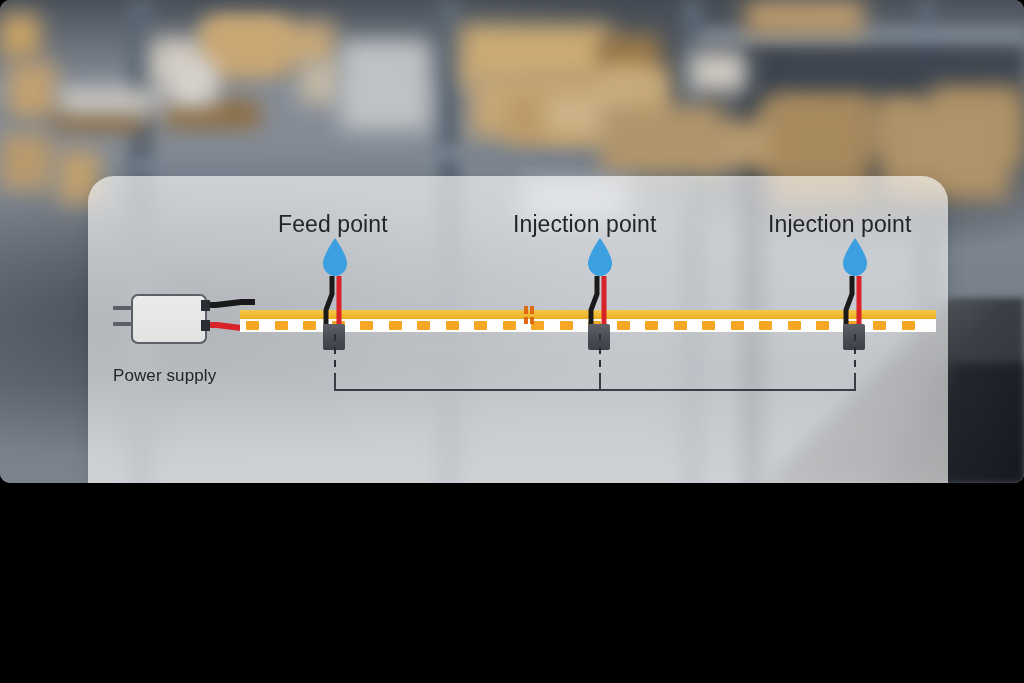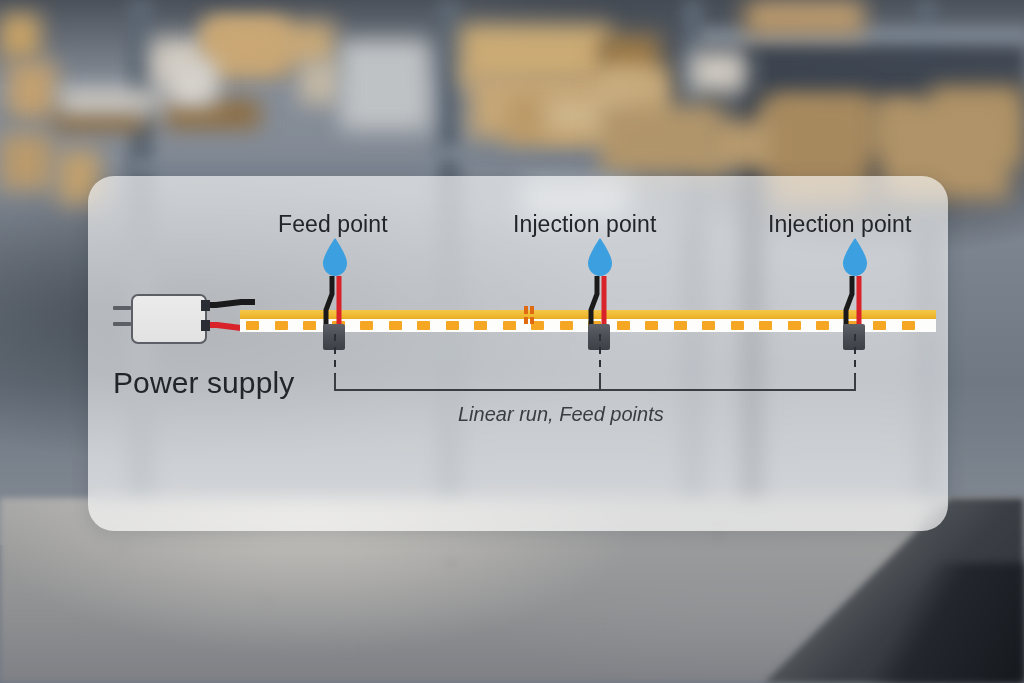--- a/index.html
+++ b/index.html
@@ -1,19 +1,20 @@
 <!DOCTYPE html>
 <html><head>
 <meta charset="utf-8">
 <style>
   html,body{margin:0;padding:0;background:#000;}
   #stage{
-    position:relative;width:1024px;height:683px;overflow:hidden;
+    position:relative;width:1024px;height:483px;overflow:hidden;
     font-family:"Liberation Sans",sans-serif;
     background:#6d7684;
+    border-radius:10px;
   }
 
   
   .bg-layer{position:absolute;inset:0;}
 
   .bg-warehouse{
     position:absolute;left:0;top:0;width:1024px;height:545px;
     background:
       
       linear-gradient(180deg,rgba(20,26,34,.55) 0%,rgba(20,26,34,0) 16%),
@@ -75,21 +76,21 @@
   }
 
   
   .lbl{
     position:absolute;white-space:nowrap;color:#22252a;
     font-size:23px;font-weight:400;letter-spacing:.1px;
   }
   .lbl-feed{left:190px;top:35px;}
   .lbl-inj1{left:425px;top:35px;}
   .lbl-inj2{left:680px;top:35px;}
-  .lbl-psu{left:25px;top:190px;font-size:30px;}
+  .lbl-psu{left:25px;top:190px;font-size:17px;}
   .lbl-run{
     position:absolute;left:370px;top:227px;white-space:nowrap;
     font-style:italic;font-size:20px;color:#3a3e44;
   }
   .lbl-bottom{
     position:absolute;left:285px;top:297px;white-space:nowrap;
     font-size:25px;font-weight:600;color:#1e2126;letter-spacing:.1px;
   }
 
   
@@ -186,21 +187,20 @@
     <div class="table-edge"></div>
     <div class="table-edge2"></div>
   </div>
 
   <div class="card">
 
     <div class="lbl lbl-feed">Feed point</div>
     <div class="lbl lbl-inj1">Injection point</div>
     <div class="lbl lbl-inj2">Injection point</div>
     <div class="lbl lbl-psu">Power supply</div>
-    <div class="lbl-run">Linear run, Feed points</div>
 
     <div class="psu">
       <div class="prong" style="top:14px;"></div>
       <div class="prong" style="top:30px;"></div>
       <div class="psu-body"></div>
       <svg width="130" height="52" style="position:absolute;left:0;top:0;overflow:visible">
         <path d="M90,13 L103,13 L128,10 L142,10" stroke="#1a1a1a" stroke-width="6" fill="none" stroke-linecap="butt"></path>
         <path d="M90,33 L104,33 L128,36 L142,36" stroke="#d8232a" stroke-width="6" fill="none" stroke-linecap="butt"></path>
         <rect x="88" y="8" width="9" height="11" fill="#2a2d33"></rect>
         <rect x="88" y="28" width="9" height="11" fill="#2a2d33"></rect>

